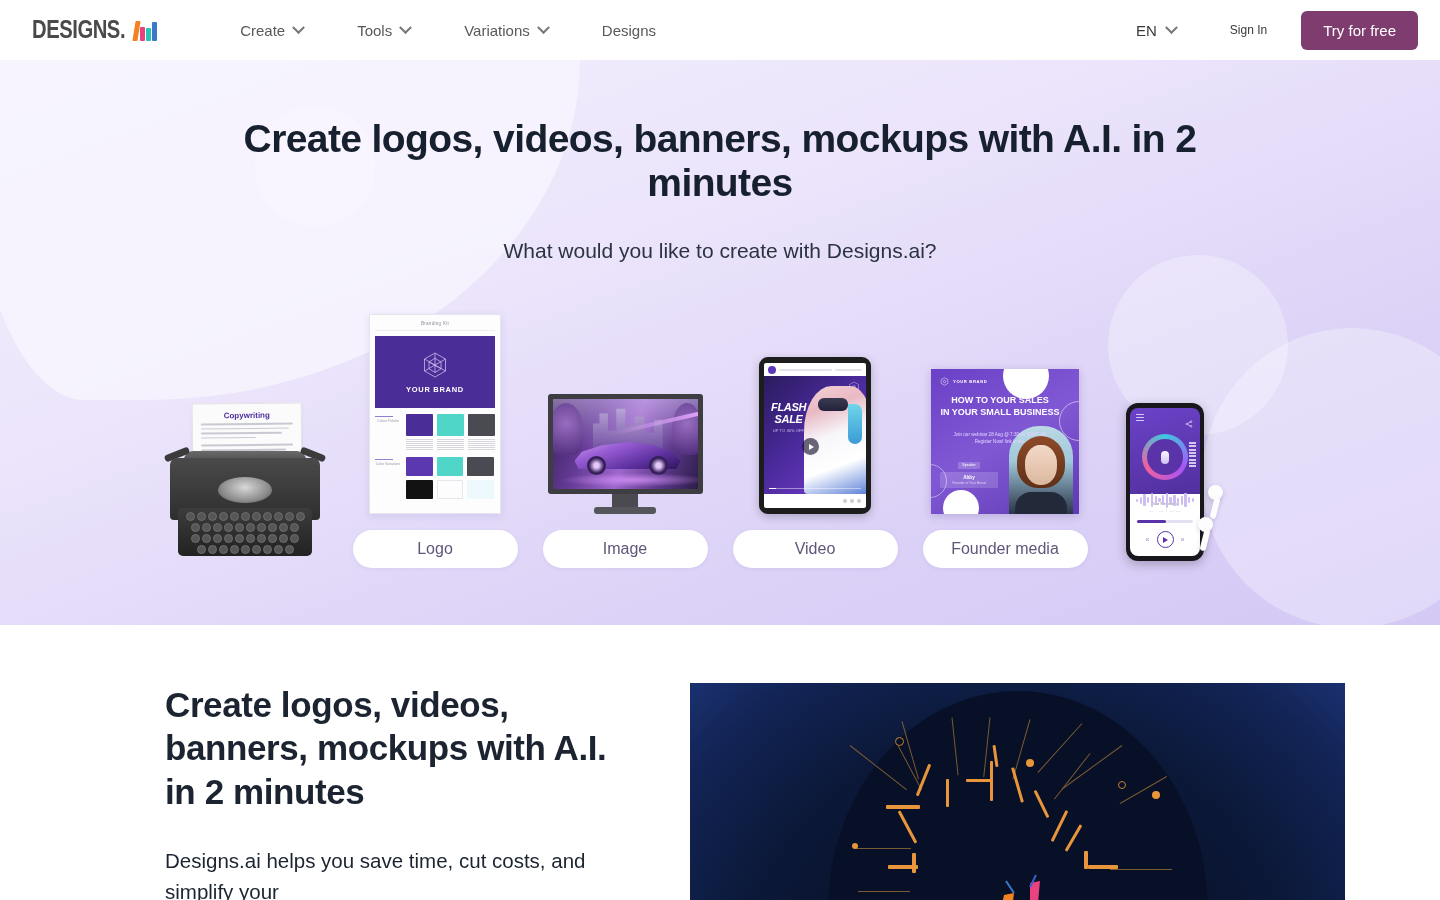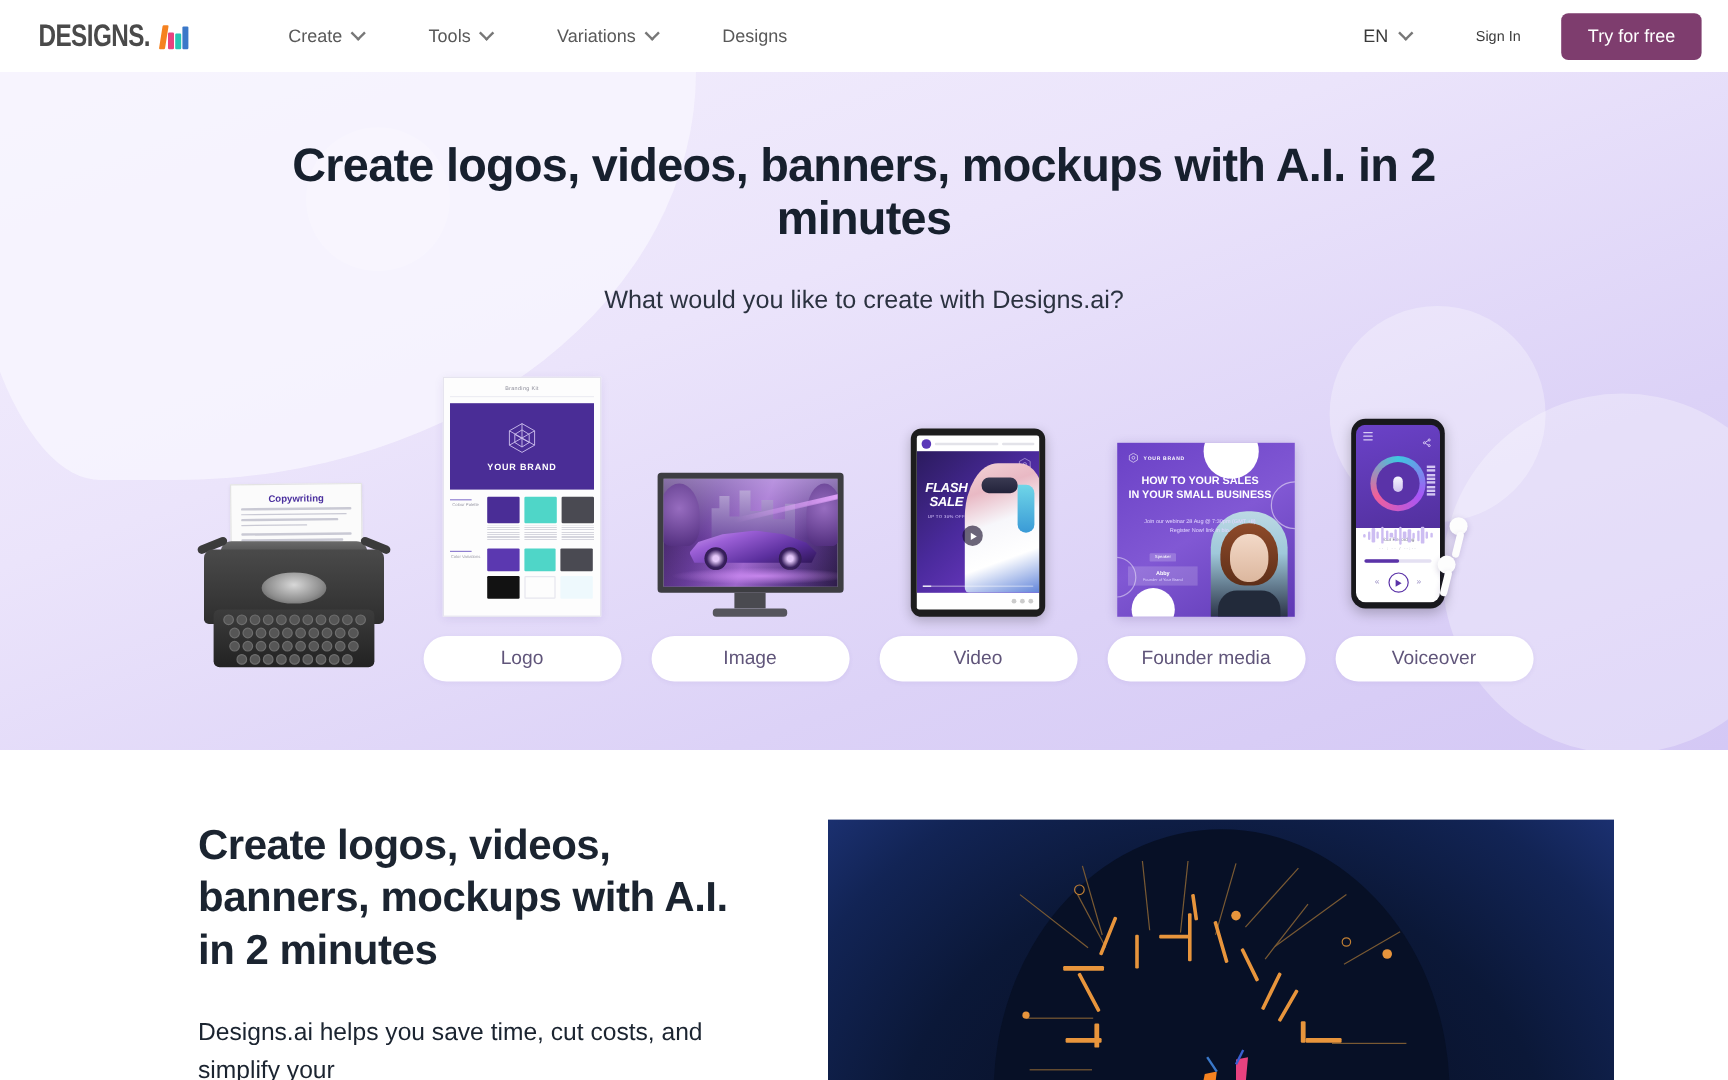--- a/index.html
+++ b/index.html
@@ -682,23 +682,20 @@
                     <div class="ph-play"></div>
                     <span class="ph-sk">»</span>
                   </div>
                 </div>
               </div>
             </div>
             <div class="bud bud1"></div>
             <div class="bud bud2"></div>
           </div>
         </div>
-        <div class="pill">
-          <span>Voiceover</span>
-        </div>
       </div>
 
     </div>
   </div>
 </section>
 
 <section class="lower">
   <div class="lower-left">
     <h2 class="lower-h2">Create logos, videos, banners, mockups with A.I. in 2 minutes</h2>
     <p class="lower-p">Designs.ai helps you save time, cut costs, and simplify your</p>

